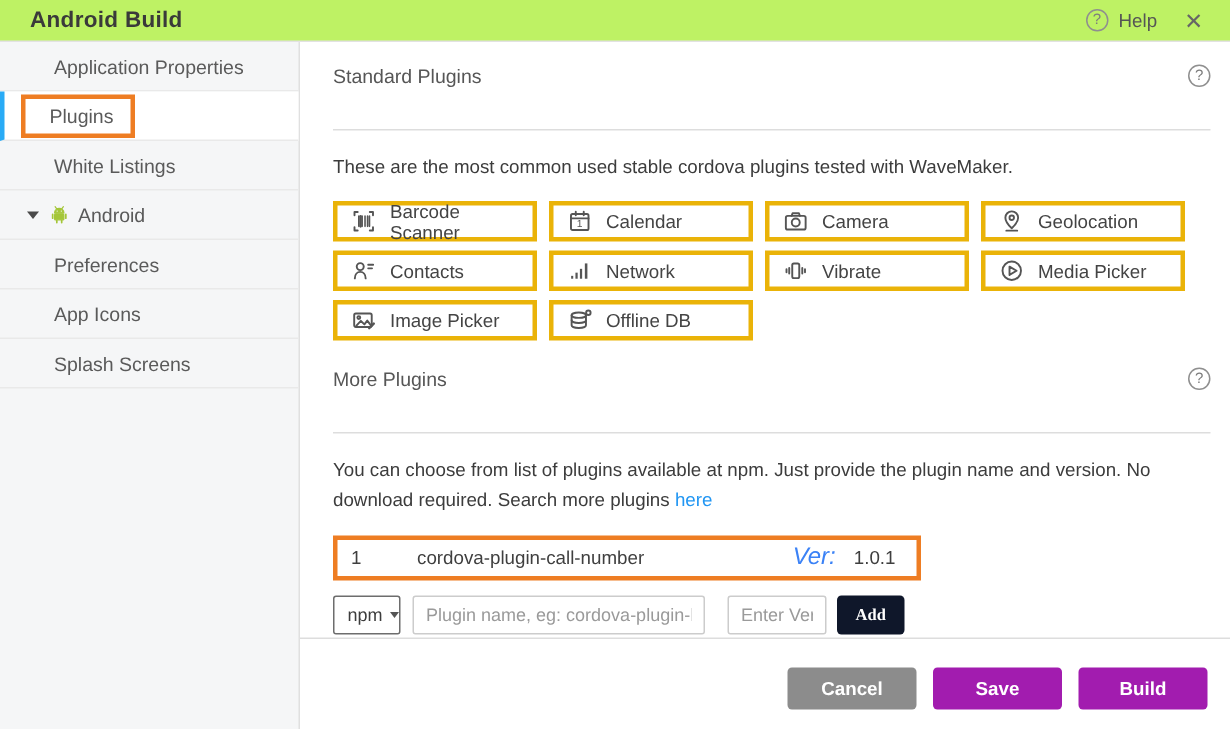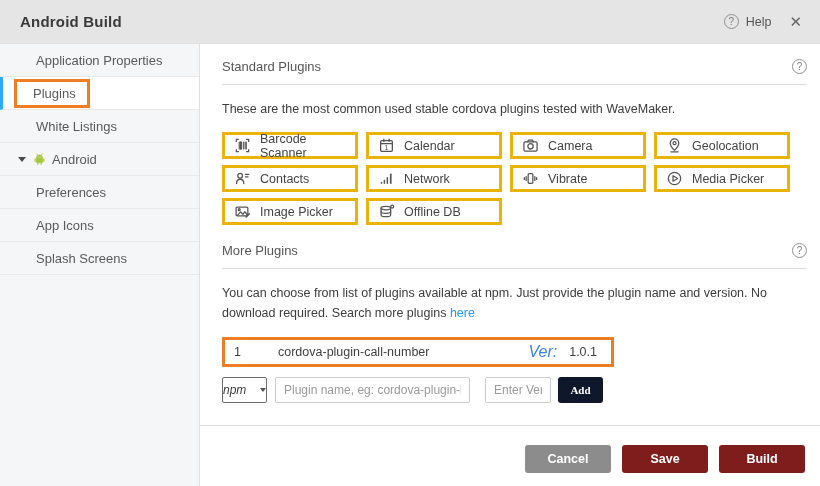--- a/index.html
+++ b/index.html
@@ -2,21 +2,21 @@
 <html><head>
 <meta charset="utf-8">
 <style>
   * { margin:0; padding:0; box-sizing:border-box; }
   html,body { width:820px; height:486px; overflow:hidden; }
   body { font-family:"Liberation Sans", sans-serif; background:#fff; color:#3c3c3c; }
 
   .window { width:820px; height:486px; display:flex; flex-direction:column; }
 
   
-  .header { height:44px; background:#e5e5e5; border-bottom:1px solid #e2e2e2;
+  .header { height:28px; background:#bef264; border-bottom:1px solid #e2e2e2;
             display:flex; align-items:center; padding:0 18px 0 20px; flex:0 0 auto; }
   .title { font-size:15px; font-weight:700; color:#3a3a3a; letter-spacing:.2px; }
   .header-right { margin-left:auto; display:flex; align-items:center; }
   .help-circle { width:15px; height:15px; border:1px solid #8f8f8f; border-radius:50%;
                  color:#7d7d7d; font-size:10px; line-height:13px; text-align:center;
                  display:inline-block; }
   .help-text { font-size:12.5px; color:#555; margin-left:7px; }
   .close-x { font-size:15px; color:#666; margin-left:18px; cursor:pointer; }
 
   
@@ -29,21 +29,21 @@
   .side-group { padding-left:18px; }
   .caret { width:0; height:0; border-left:4px solid transparent; border-right:4px solid transparent;
            border-top:5px solid #4a4a4a; margin-right:7px; flex:0 0 auto; }
   .side-icon { margin-right:6px; display:inline-flex; flex:0 0 auto; }
   .side-selected { background:#fff; border-left:3px solid #29abf6; padding-left:17px; }
   .annotation-box { border:3px solid #ee7d23; padding:4px 11px 4px 16px; margin-left:-6px; }
 
   
   .main { flex:1; display:flex; flex-direction:column; padding:15px 13px 0 22px; min-width:0; }
   .section-head { display:flex; align-items:center; justify-content:space-between;
-                  border-bottom:1px solid #ddd; padding-bottom:10px; }
+                  border-bottom:1px solid #ddd; padding-bottom:28px; }
   .section-title { font-size:13px; color:#565656; }
   .desc { font-size:12.5px; color:#3c3c3c; margin-top:15px; line-height:1.55; }
   .desc a { color:#2196f3; text-decoration:none; }
 
   .plugin-grid { margin-top:13px; display:flex; flex-wrap:wrap; }
   .plugin-btn { width:136px; height:27px; border:3px solid #eab308; background:#fff;
                 display:flex; align-items:center; padding-left:9px; margin:0 8px 6px 0;
                 font-size:12.5px; color:#444; cursor:pointer; }
   .plugin-btn svg { margin-right:9px; flex:0 0 auto; }
 
@@ -51,40 +51,40 @@
 
   .plugin-row { margin-top:14px; width:392px; height:30px; border:3px solid #ee7d23;
                 display:flex; align-items:center; background:#fff; font-size:12.5px; color:#3f3f3f; }
   .row-index { margin-left:9px; width:44px; flex:0 0 auto; }
   .row-name { flex:1; }
   .row-ver-label { font-style:italic; color:#3b82f6; font-size:16px; margin-right:12px; }
   .row-version { margin-right:14px; }
 
   .add-form { margin-top:10px; display:flex; align-items:center; }
   .registry-select { width:45px; height:26px; border:1px solid #6d6d6d; border-radius:2px;
-                     display:flex; align-items:center; justify-content:space-between; font-size:12px;
-                     color:#3c3c3c; background:#fff; cursor:pointer;font-style:italic; }
+                     display:flex; align-items:center; justify-content:flex-end; font-size:12px;
+                     color:#3c3c3c; background:#fff; cursor:pointer; }
   .registry-select .caret { border-top-color:#555; margin:0 0 0 5px; border-left-width:3.5px; border-right-width:3.5px; border-top-width:4.5px; }
   .txt-input { height:26px; border:1px solid #ccc; border-radius:2px; padding:0 8px;
                font-size:12px; color:#3c3c3c; font-family:"Liberation Sans", sans-serif; }
   .txt-input::placeholder { color:#9a9a9a; }
   .name-input { width:195px; margin-left:8px; }
   .version-input { width:66px; margin-left:15px; }
   .add-btn { width:45px; height:26px; margin-left:7px; background:#0f172a; color:#fff;
              border:none; border-radius:3px; font-size:11px; font-weight:700;
              font-family:Liberation Serif, serif; cursor:pointer; }
 
   
   .footer { margin-top:auto; border-top:1px solid #ddd; margin-left:-22px; margin-right:-13px;
             padding:19px 15px 13px 0; display:flex; justify-content:flex-end; }
   .footer button { width:86px; height:28px; border:none; border-radius:3px; color:#fff;
                    font-size:12.5px; font-weight:700; margin-left:11px; cursor:pointer;
                    font-family:"Liberation Sans", sans-serif; }
   .btn-cancel { background:#8c8c8c; }
-  .btn-blue { background:#7f1d1d; }
+  .btn-blue { background:#a21caf; }
 
   svg.icon { stroke:#555; fill:none; stroke-width:1.2; stroke-linecap:round; stroke-linejoin:round; }
 </style>
 </head>
 <body>
 
 <div class="window">
 
   <div class="header">
     <div class="title">Android Build</div>

